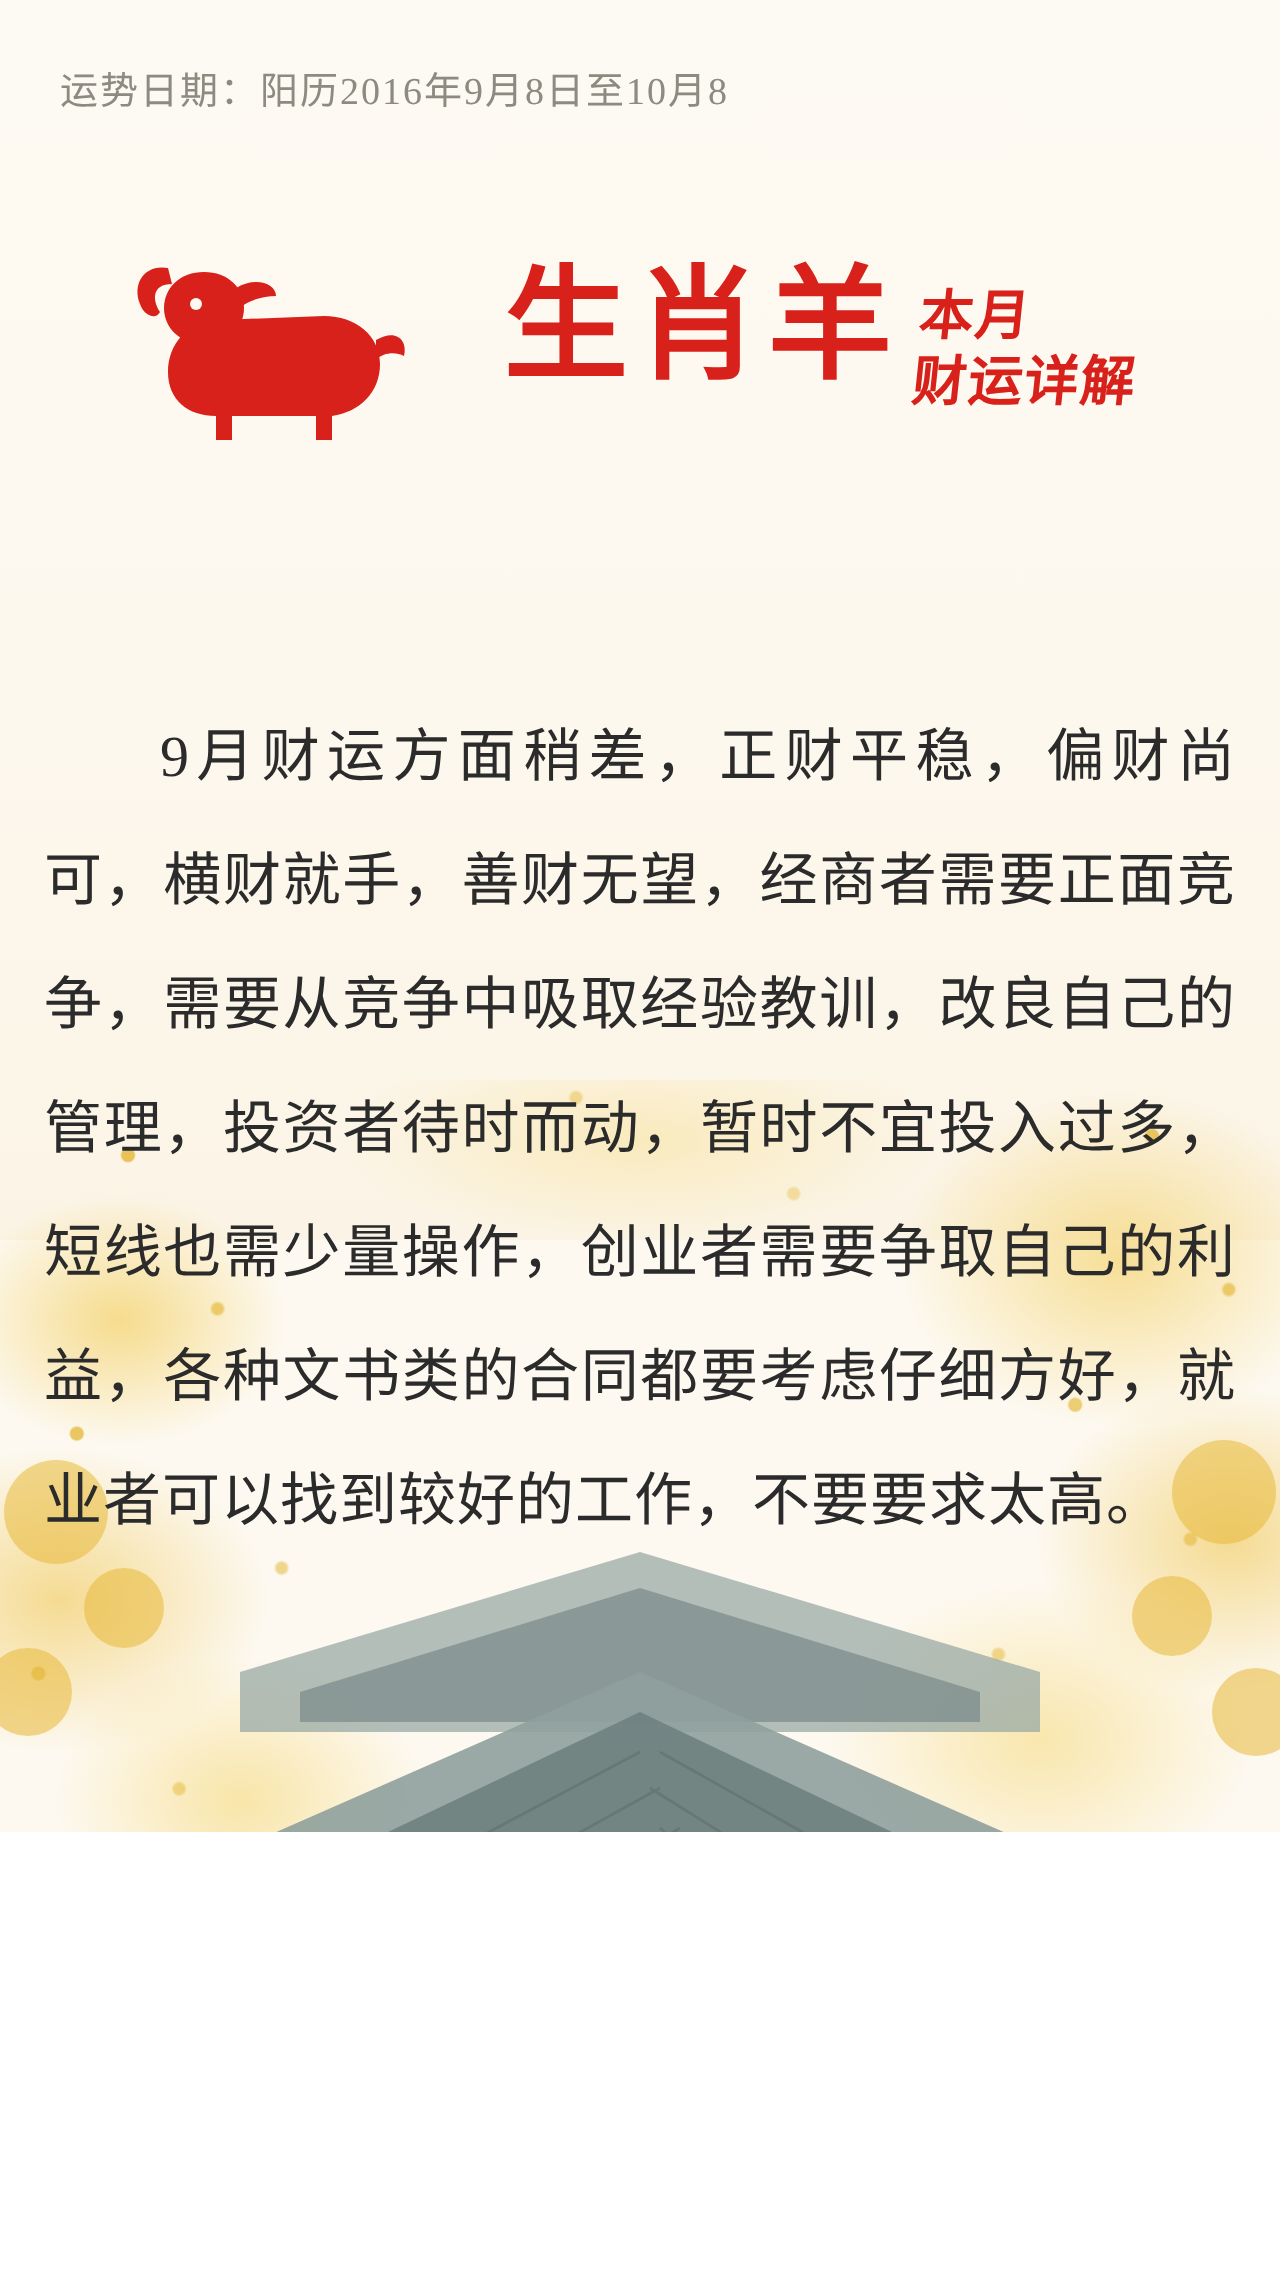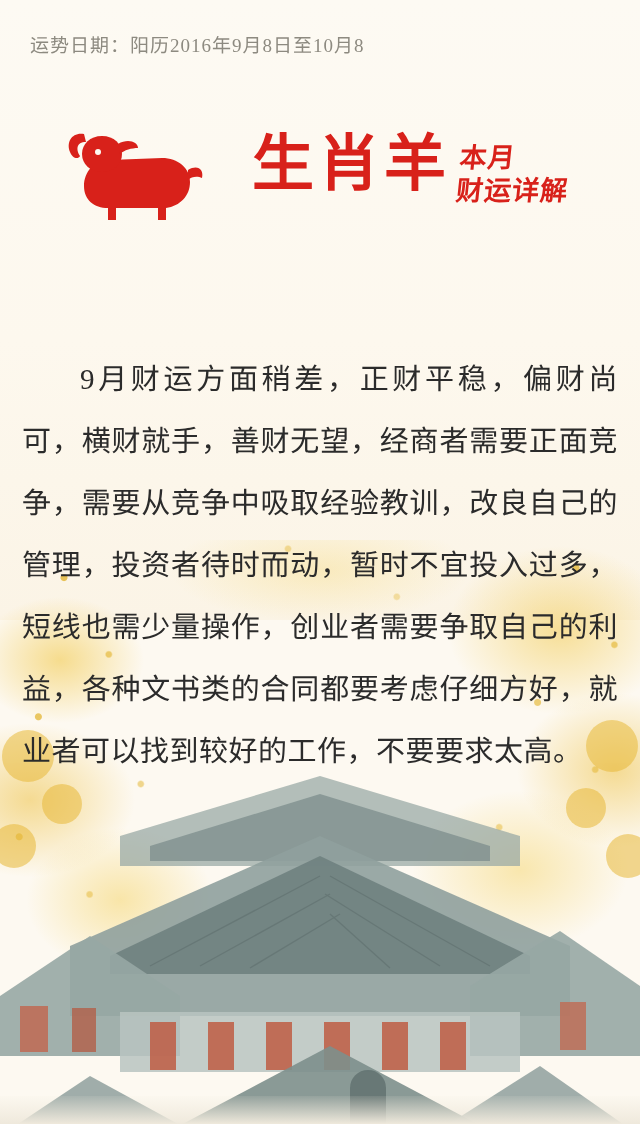--- a/index.html
+++ b/index.html
@@ -6,21 +6,21 @@
     margin: 0;
     padding: 0;
     background: #ffffff;
   }
   body {
     font-family: "Liberation Sans", "DejaVu Sans", sans-serif;
   }
   #page {
     position: relative;
     width: 640px;
-    height: 1124px;
+    height: 916px;
     overflow: hidden;
     background: #fdf9f1;
   }
 
   
   .bg-layer {
     position: absolute;
     left: 0; top: 0;
     width: 640px;
     height: 1136px;

